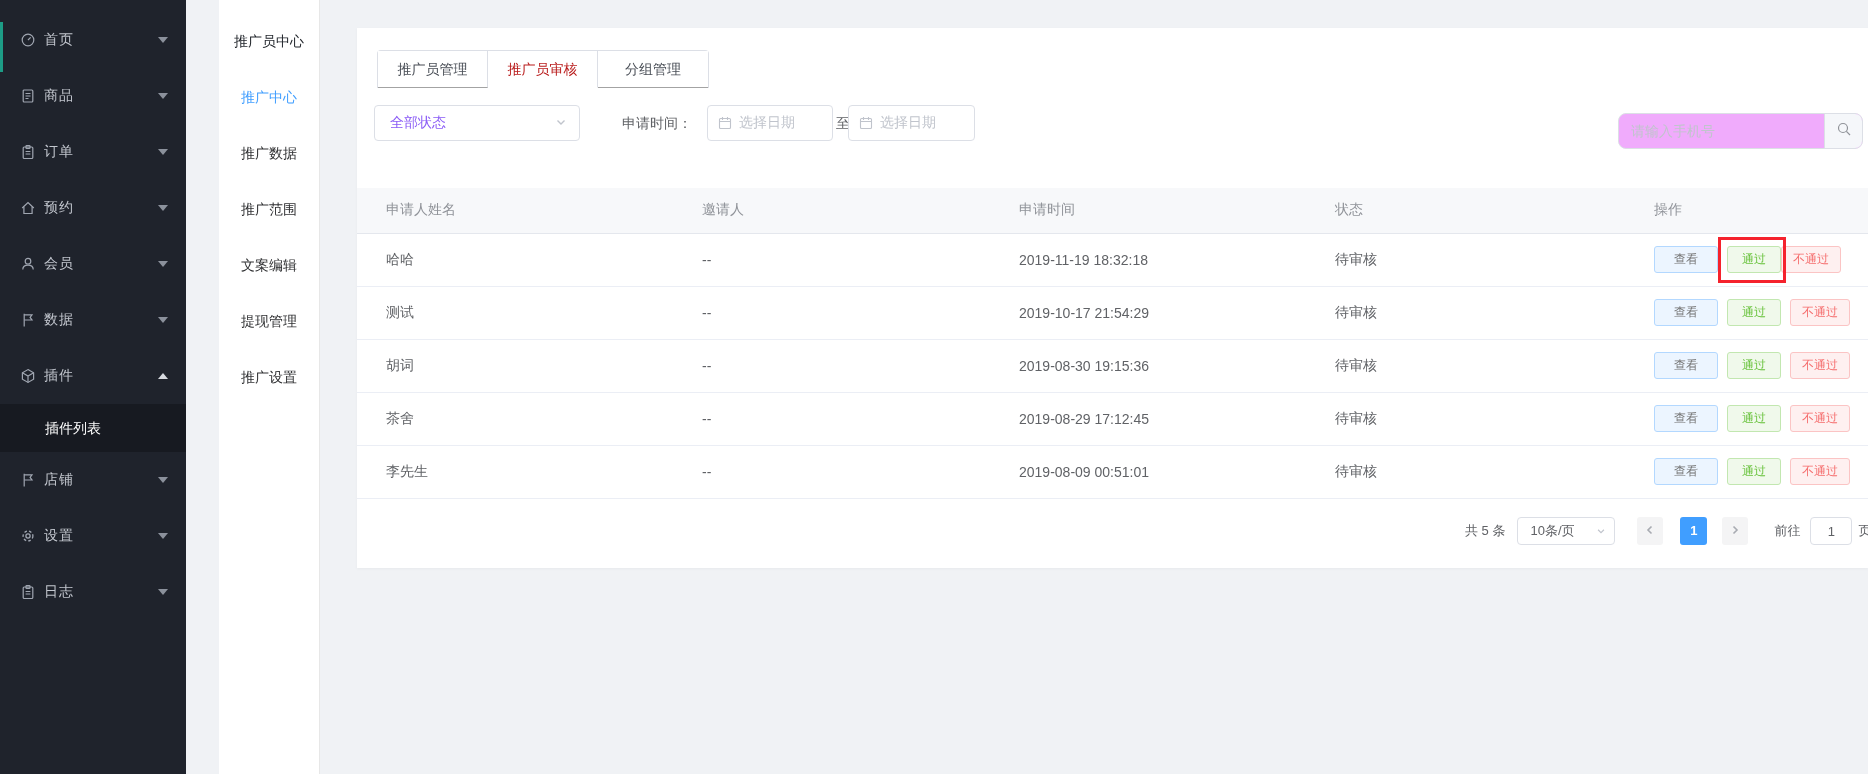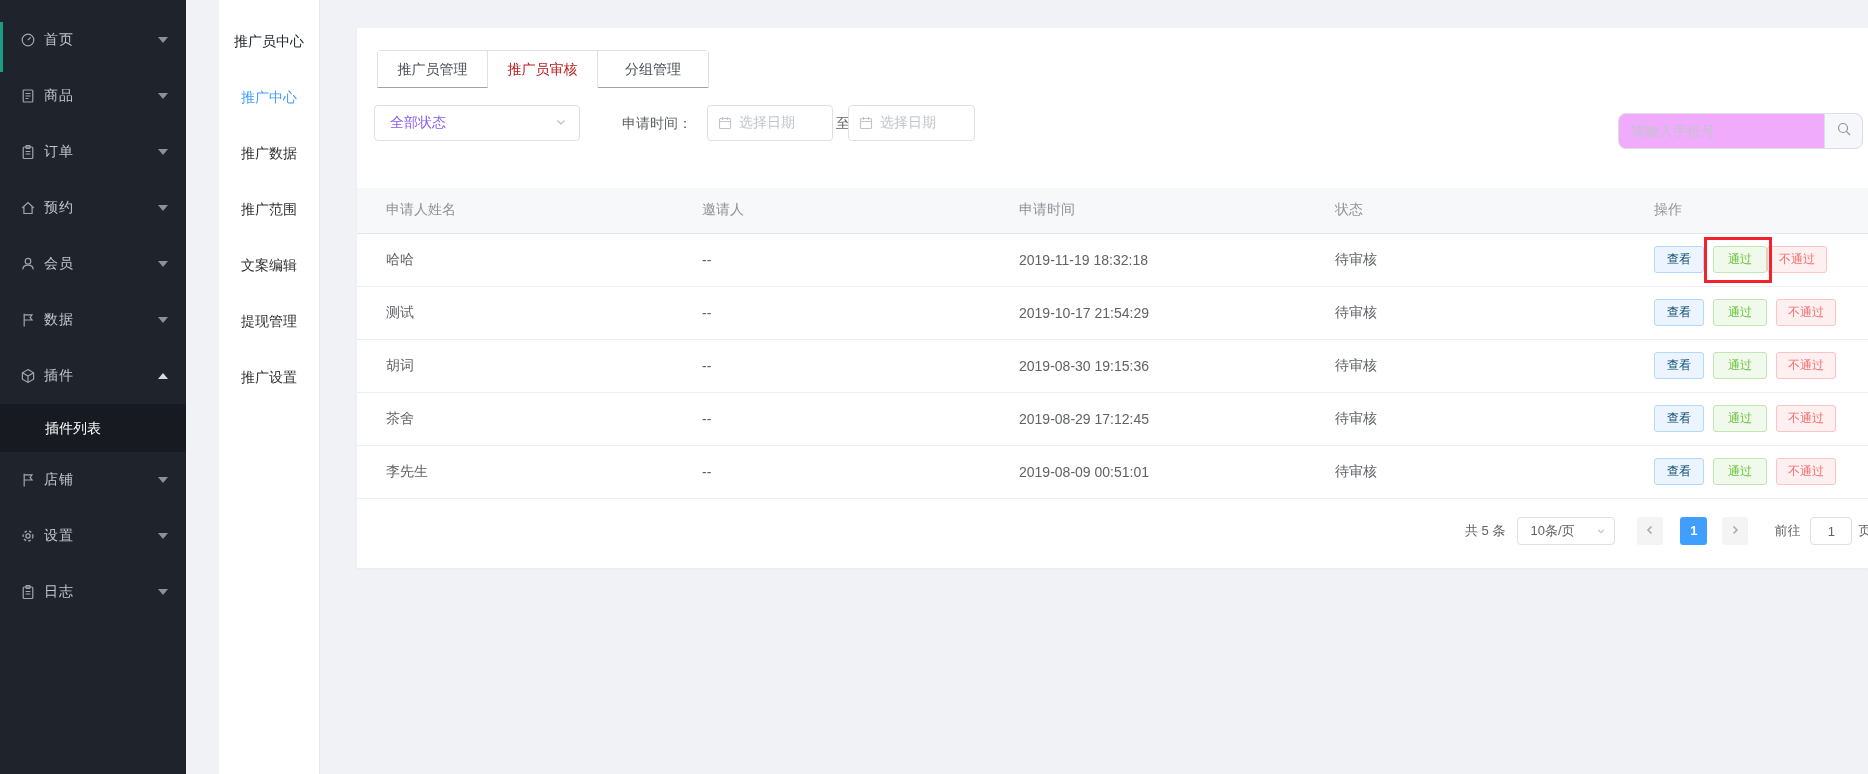--- a/index.html
+++ b/index.html
@@ -54,21 +54,21 @@
   .table { position:absolute; left:0; top:160px; width:100%; border-collapse:collapse; table-layout:fixed; font-size:14px; }
   .table th { height:45px; background:#f7f8fa; color:#909399; font-weight:400; text-align:left; border-bottom:1px solid #e4e7ed; }
   .table td { height:53px; color:#606266; text-align:left; border-bottom:1px solid #ebeef5; }
   .table th:first-child, .table td:first-child { padding-left:29px; }
   .col1 { width:345px; } .col2 { width:317px; } .col3 { width:316px; } .col4 { width:319px; }
   .actions { display:flex; align-items:center; }
   .btn { height:27px; line-height:25px; text-align:center; font-size:12px; border-radius:3px; cursor:pointer; border:1px solid; }
   .btn + .btn, .pass-wrap { margin-left:9px; }
   .pass-wrap { position:relative; display:inline-block; }
   .pass-wrap .btn { margin-left:0; }
-  .btn-view { width:50px; color:#0c4a6e; background:#ecf5ff; border-color:#b3d8ff; }
+  .btn-view { width:64px; color:#737373; background:#ecf5ff; border-color:#b3d8ff; }
   .btn-pass { width:54px; color:#67c23a; background:#f0f9eb; border-color:#c2e7b0; }
   .btn-reject { width:60px; color:#f56c6c; background:#fef0f0; border-color:#fbc4c4; }
   .annotation { position:absolute; left:-9px; top:-9px; right:-5px; bottom:-10px; border:3px solid #f5222d; pointer-events:none; }
 
   
   .pagination { position:absolute; left:1108px; top:489px; height:28px; display:flex; align-items:center; font-size:13px; color:#606266; white-space:nowrap; }
   .pg-total { margin-right:12px; }
   .pg-size { width:98px; height:28px; border:1px solid #dcdfe6; border-radius:4px; display:flex; align-items:center; justify-content:space-between; padding:0 8px 0 12px; margin-right:22px; cursor:pointer; }
   .pg-btn { width:26px; height:28px; background:#f4f4f5; border-radius:3px; display:flex; align-items:center; justify-content:center; cursor:pointer; }
   .pg-prev { margin-right:17px; }

